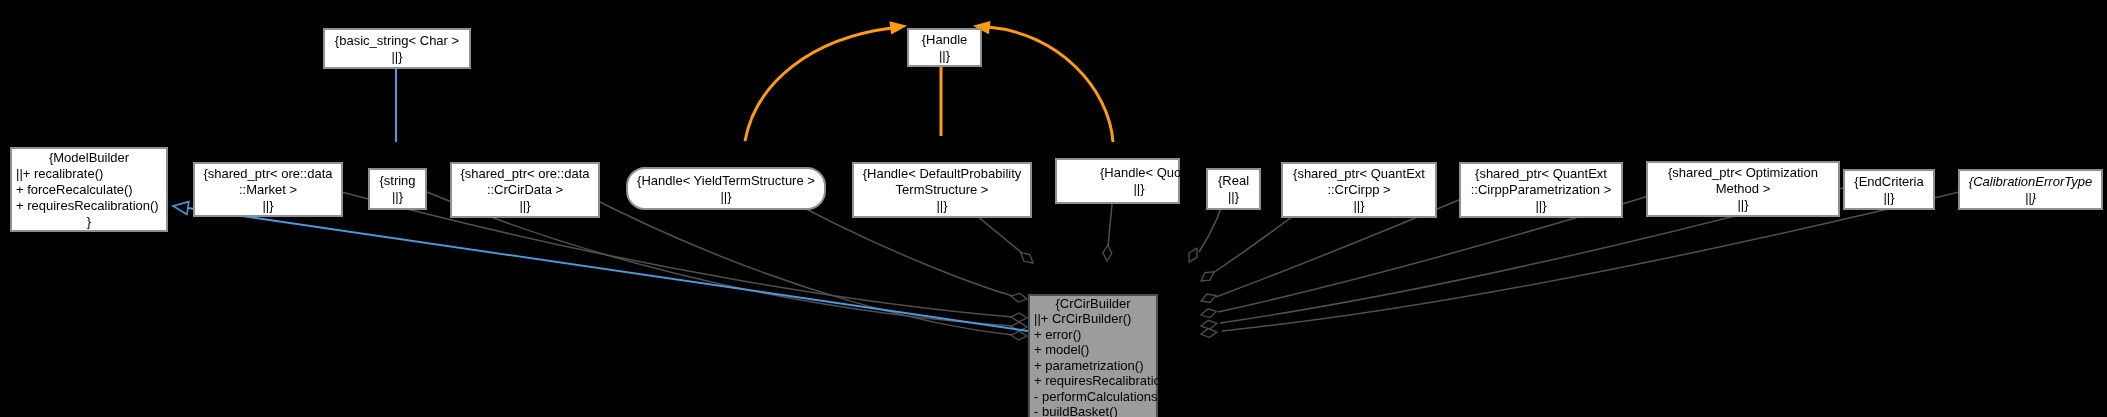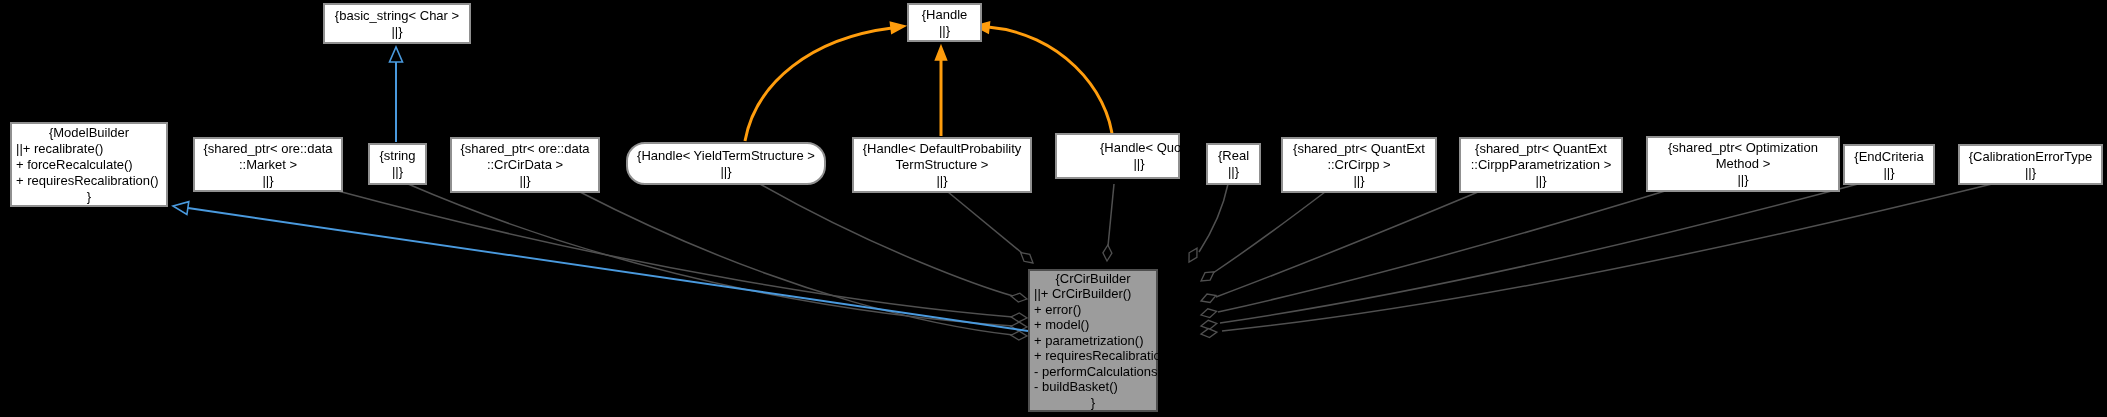--- a/index.html
+++ b/index.html
@@ -1,21 +1,21 @@
 <!DOCTYPE html>
 <html><head>
 <meta charset="utf-8">
 <style>
   html,body{margin:0;padding:0;background:#000;}
   #canvas{position:relative;width:2107px;height:417px;background:#000;overflow:hidden;
           font-family:"Liberation Sans",sans-serif;}
   #canvas svg{position:absolute;left:0;top:0;}
   .node{position:absolute;box-sizing:border-box;background:#fff;border:2px solid #909090;
         color:#000;font-size:13px;line-height:16px;display:flex;flex-direction:column;
-        justify-content:center;text-align:center;z-index:2;}
+        justify-content:center;text-align:center;z-index:2;margin-top:25px;}
   .node .line{white-space:nowrap;}
   .node .line.left{text-align:left;padding-left:4px;}
   .node.main{background:#9c9c9c;border:2px solid #4f4f4f;line-height:15.5px;}
 </style>
 </head>
 <body>
 
 <div id="canvas">
     <svg width="2107" height="417" viewBox="0 0 2107 417">
       <path d="M338,191 C640,272 880,306 1013,317" fill="none" stroke="#505050" stroke-width="1.5"></path>
@@ -111,21 +111,21 @@
     </div>
     <div class="node" style="left: 1646px; top: 136px; width: 194px; height: 56px;">
       <div class="line">{shared_ptr&lt; Optimization</div>
       <div class="line">Method &gt;</div>
       <div class="line">||}</div>
     </div>
     <div class="node" style="left: 1843px; top: 144px; width: 92px; height: 41px;">
       <div class="line">{EndCriteria</div>
       <div class="line">||}</div>
     </div>
-    <div class="node" style="left: 1958px; top: 144px; width: 145px; height: 41px;">
+    <div class="node" style="left: 1958px; top: 144px; width: 145px; height: 41px; font-style: italic;">
       <div class="line">{CalibrationErrorType</div>
       <div class="line">||}</div>
     </div>
     <div class="node main" style="left: 1028px; top: 269px; width: 130px; height: 143px;">
       <div class="line">{CrCirBuilder</div>
       <div class="line left">||+ CrCirBuilder()</div>
       <div class="line left">+ error()</div>
       <div class="line left">+ model()</div>
       <div class="line left">+ parametrization()</div>
       <div class="line left">+ requiresRecalibration()</div>

